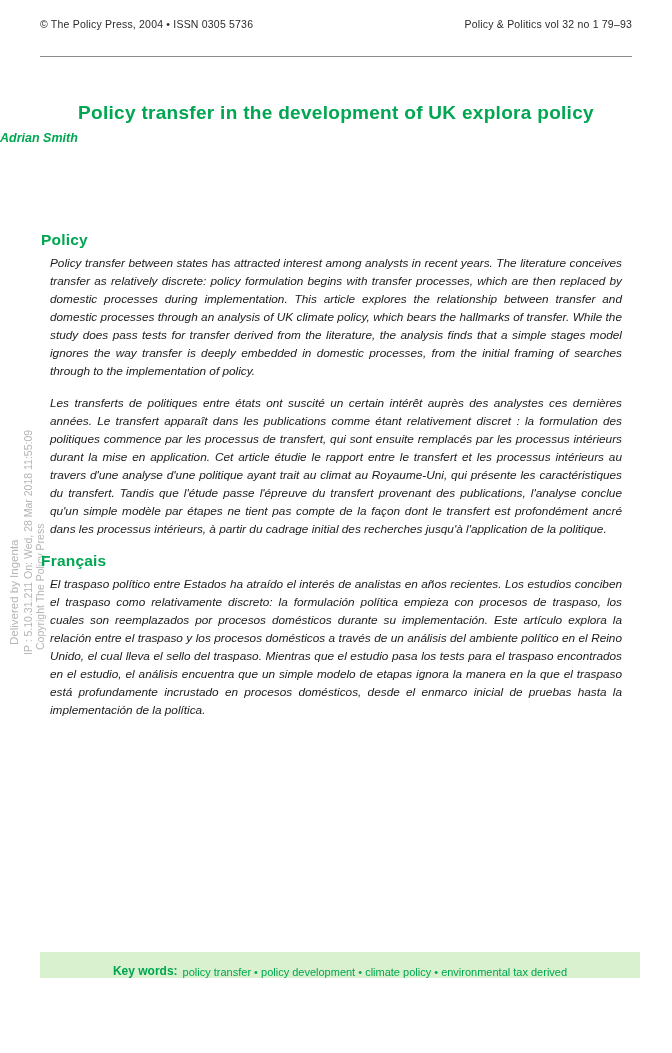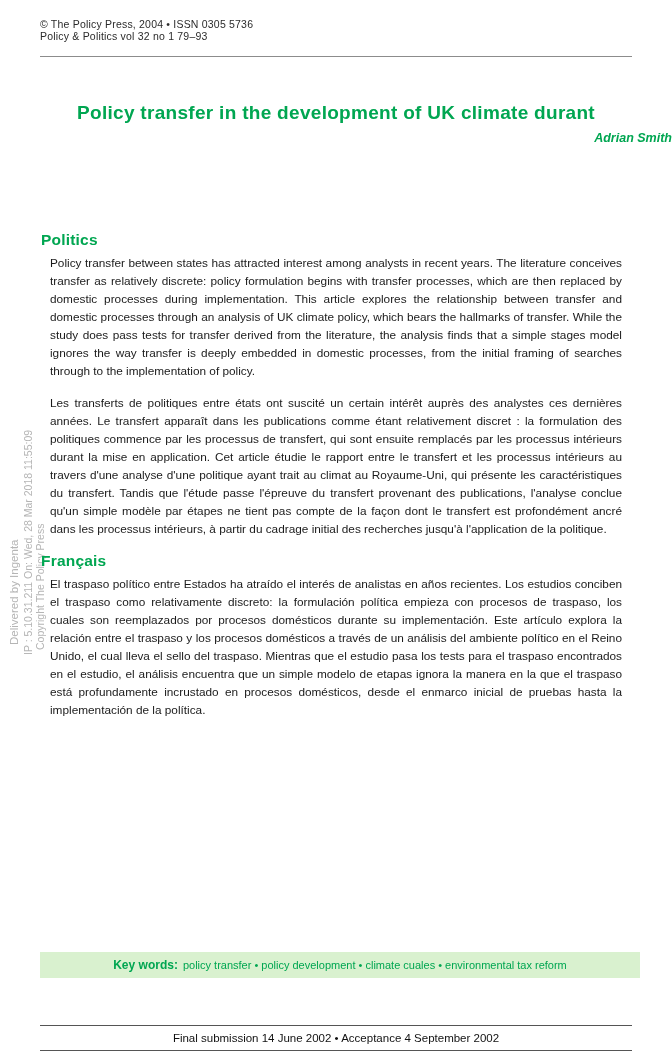--- a/index.html
+++ b/index.html
@@ -25,21 +25,20 @@
   .header {
     position: absolute;
     top: 18px;
     left: 40px;
     right: 40px;
     display: flex;
     justify-content: space-between;
     font-size: 10.5px;
     color: #2b2b2b;
     letter-spacing: 0.2px;
-    flex-direction: column;
   }
   .header-rule {
     position: absolute;
     top: 56px;
     left: 40px;
     right: 40px;
     height: 1px;
     background: var(--rule);
   }
 
@@ -54,21 +53,21 @@
     color: var(--accent);
     font-size: 19px;
     font-weight: bold;
     letter-spacing: 0.3px;
   }
   .author {
     position: absolute;
     top: 131px;
     left: 0;
     right: 0;
-    text-align: right;
+    text-align: left;
     color: var(--accent);
     font-size: 12.5px;
     font-weight: bold;
     font-style: italic;
   }
 
   
   .content {
     position: absolute;
     top: 231px;
@@ -82,33 +81,34 @@
     font-weight: bold;
     letter-spacing: 0.2px;
   }
   .abstract p {
     margin: 0 0 14px 0;
     padding-left: 9px;
     font-size: 11.8px;
     line-height: 18px;
     text-align: justify;
     color: var(--text);
+    font-style: italic;
   }
   .abstract { margin-bottom: 6px; }
 
   
   .keywords {
     position: absolute;
     top: 952px;
     left: 40px;
     right: 32px;
     height: 26px;
     background: var(--keywords-bg);
     display: flex;
-    align-items: center;
+    align-items: flex-end;
     justify-content: center;
     font-size: 11px;
     color: var(--accent);
     white-space: nowrap;
   }
   .kw-label {
     font-weight: bold;
     font-size: 12px;
     margin-right: 5px;
   }
@@ -149,39 +149,36 @@
   <span class="wm wm1">Delivered by Ingenta</span>
   <span class="wm wm2">IP : 5.10.31.211 On: Wed, 28 Mar 2018 11:55:09</span>
   <span class="wm wm3">Copyright The Policy Press</span>
 
   <div class="header">
     <span>© The Policy Press, 2004 • ISSN 0305 5736</span>
     <span>Policy &amp; Politics  vol 32  no 1 79–93</span>
   </div>
   <div class="header-rule"></div>
 
-  <h1 class="title">Policy transfer in the development of UK climate durant</h1>
+  <h1 class="title">Policy transfer in the development of UK explora policy</h1>
   <div class="author">Adrian Smith</div>
 
   <div class="content">
     <section class="abstract">
-      <h2>Politics</h2>
+      <h2>Policy</h2>
       <p>Policy transfer between states has attracted interest among analysts in recent years. The literature conceives transfer as relatively discrete: policy formulation begins with transfer processes, which are then replaced by domestic processes during implementation. This article explores the relationship between transfer and domestic processes through an analysis of UK climate policy, which bears the hallmarks of transfer. While the study does pass tests for transfer derived from the literature, the analysis finds that a simple stages model ignores the way transfer is deeply embedded in domestic processes, from the initial framing of searches through to the implementation of policy.</p>
     </section>
     <section class="abstract">
       <p>Les transferts de politiques entre états ont suscité un certain intérêt auprès des analystes ces dernières années. Le transfert apparaît dans les publications comme étant relativement discret : la formulation des politiques commence par les processus de transfert, qui sont ensuite remplacés par les processus intérieurs durant la mise en application. Cet article étudie le rapport entre le transfert et les processus intérieurs au travers d'une analyse d'une politique ayant trait au climat au Royaume-Uni, qui présente les caractéristiques du transfert. Tandis que l'étude passe l'épreuve du transfert provenant des publications, l'analyse conclue qu'un simple modèle par étapes ne tient pas compte de la façon dont le transfert est profondément ancré dans les processus intérieurs, à partir du cadrage initial des recherches jusqu'à l'application de la politique.</p>
     </section>
     <section class="abstract">
       <h2>Français</h2>
       <p>El traspaso político entre Estados ha atraído el interés de analistas en años recientes. Los estudios conciben el traspaso como relativamente discreto: la formulación política empieza con procesos de traspaso, los cuales son reemplazados por procesos domésticos durante su implementación. Este artículo explora la relación entre el traspaso y los procesos domésticos a través de un análisis del ambiente político en el Reino Unido, el cual lleva el sello del traspaso. Mientras que el estudio pasa los tests para el traspaso encontrados en el estudio, el análisis encuentra que un simple modelo de etapas ignora la manera en la que el traspaso está profundamente incrustado en procesos domésticos, desde el enmarco inicial de pruebas hasta la implementación de la política.</p>
     </section>
   </div>
 
   <div class="keywords">
     <span class="kw-label">Key words:</span>
-    <span class="kw-text">policy transfer • policy development • climate cuales • environmental tax reform</span>
+    <span class="kw-text">policy transfer • policy development • climate policy • environmental tax derived</span>
   </div>
 
-  <div class="footer">
-    <span>Final submission 14 June 2002 • Acceptance 4 September 2002</span>
-  </div>
 
 </div>
 
 </body></html>

